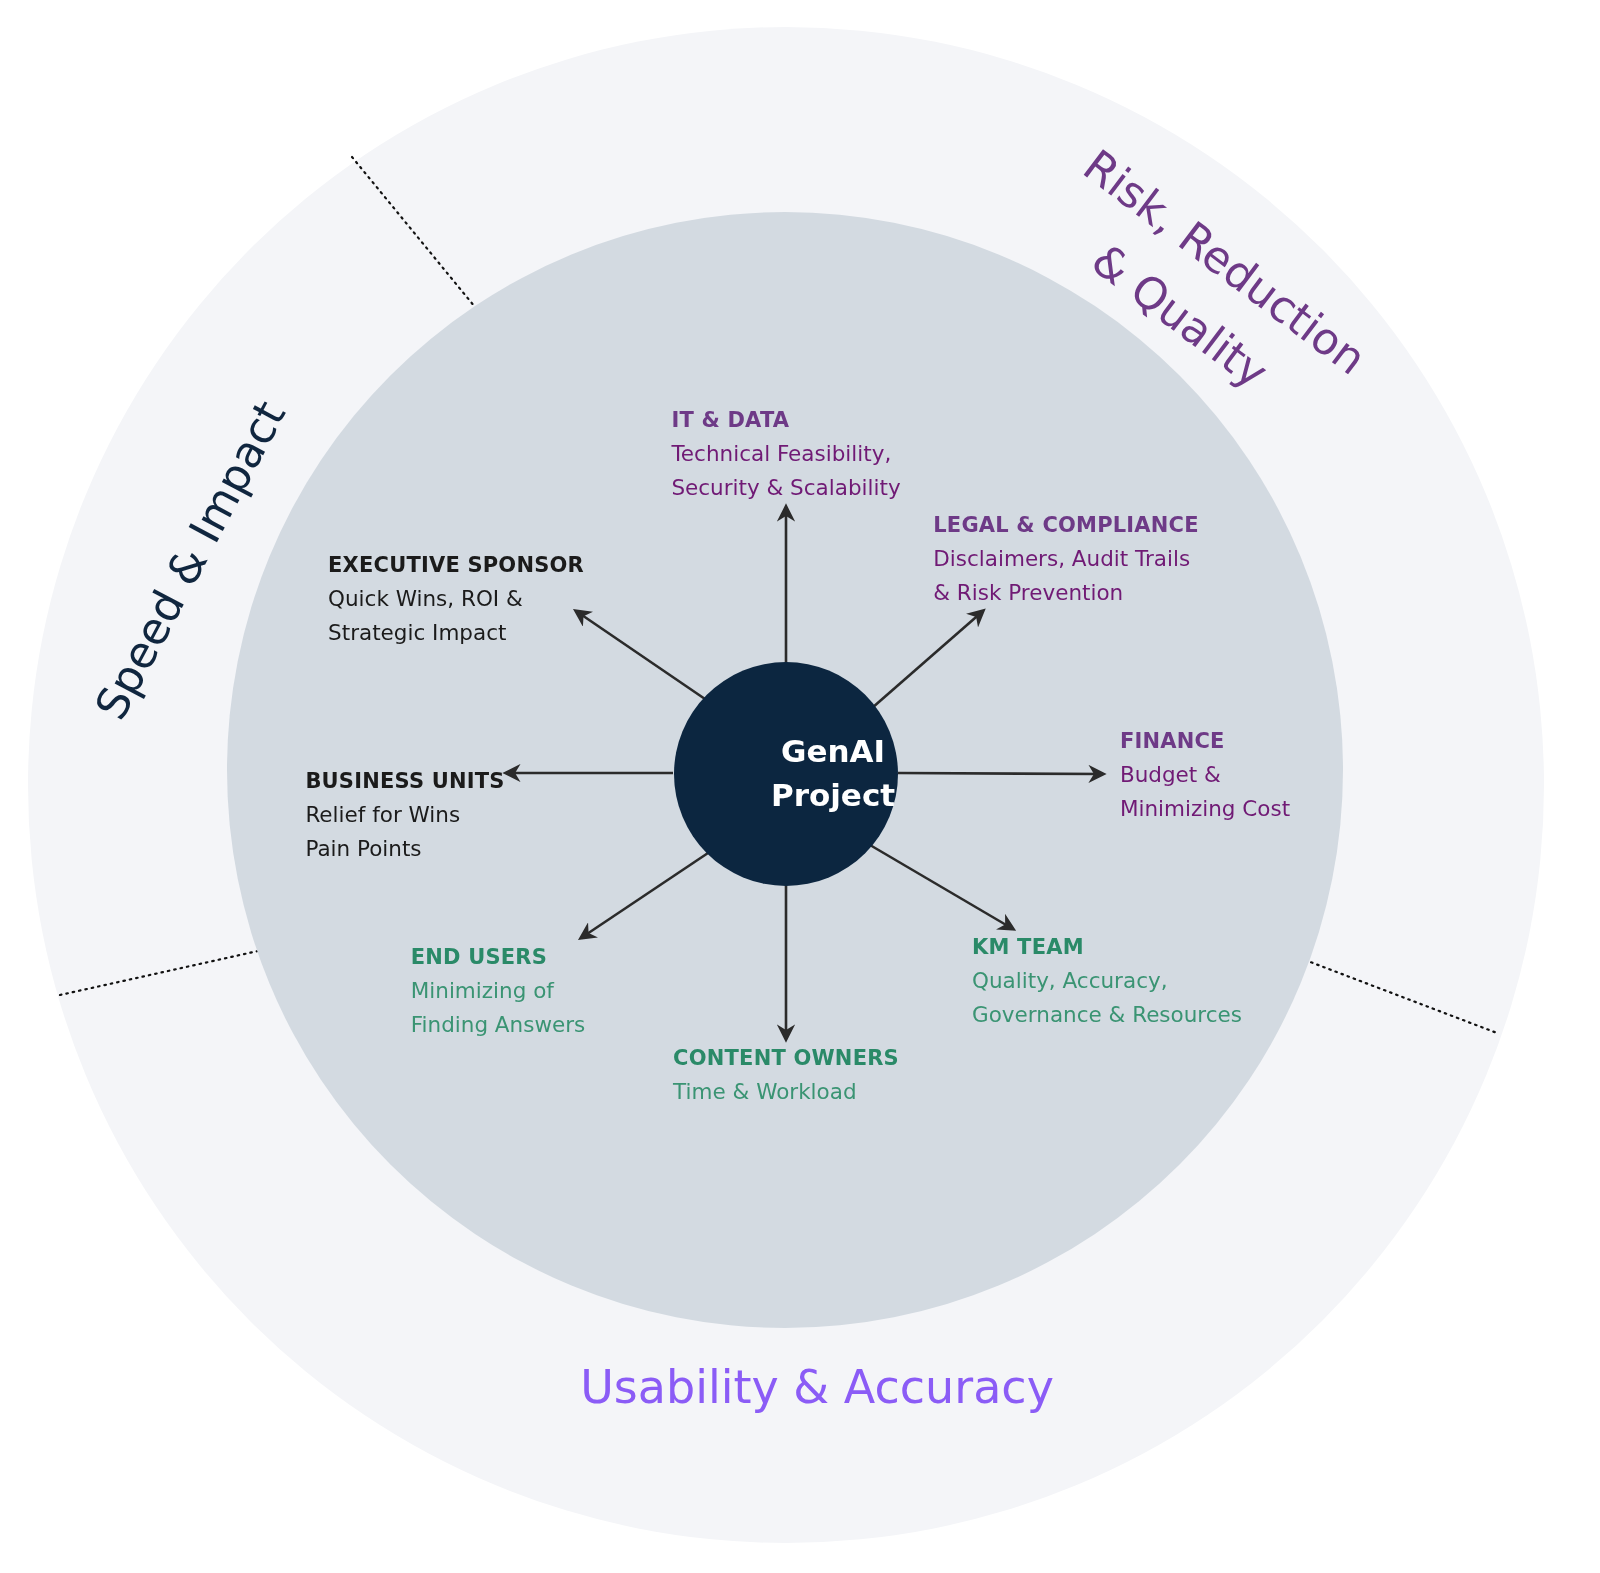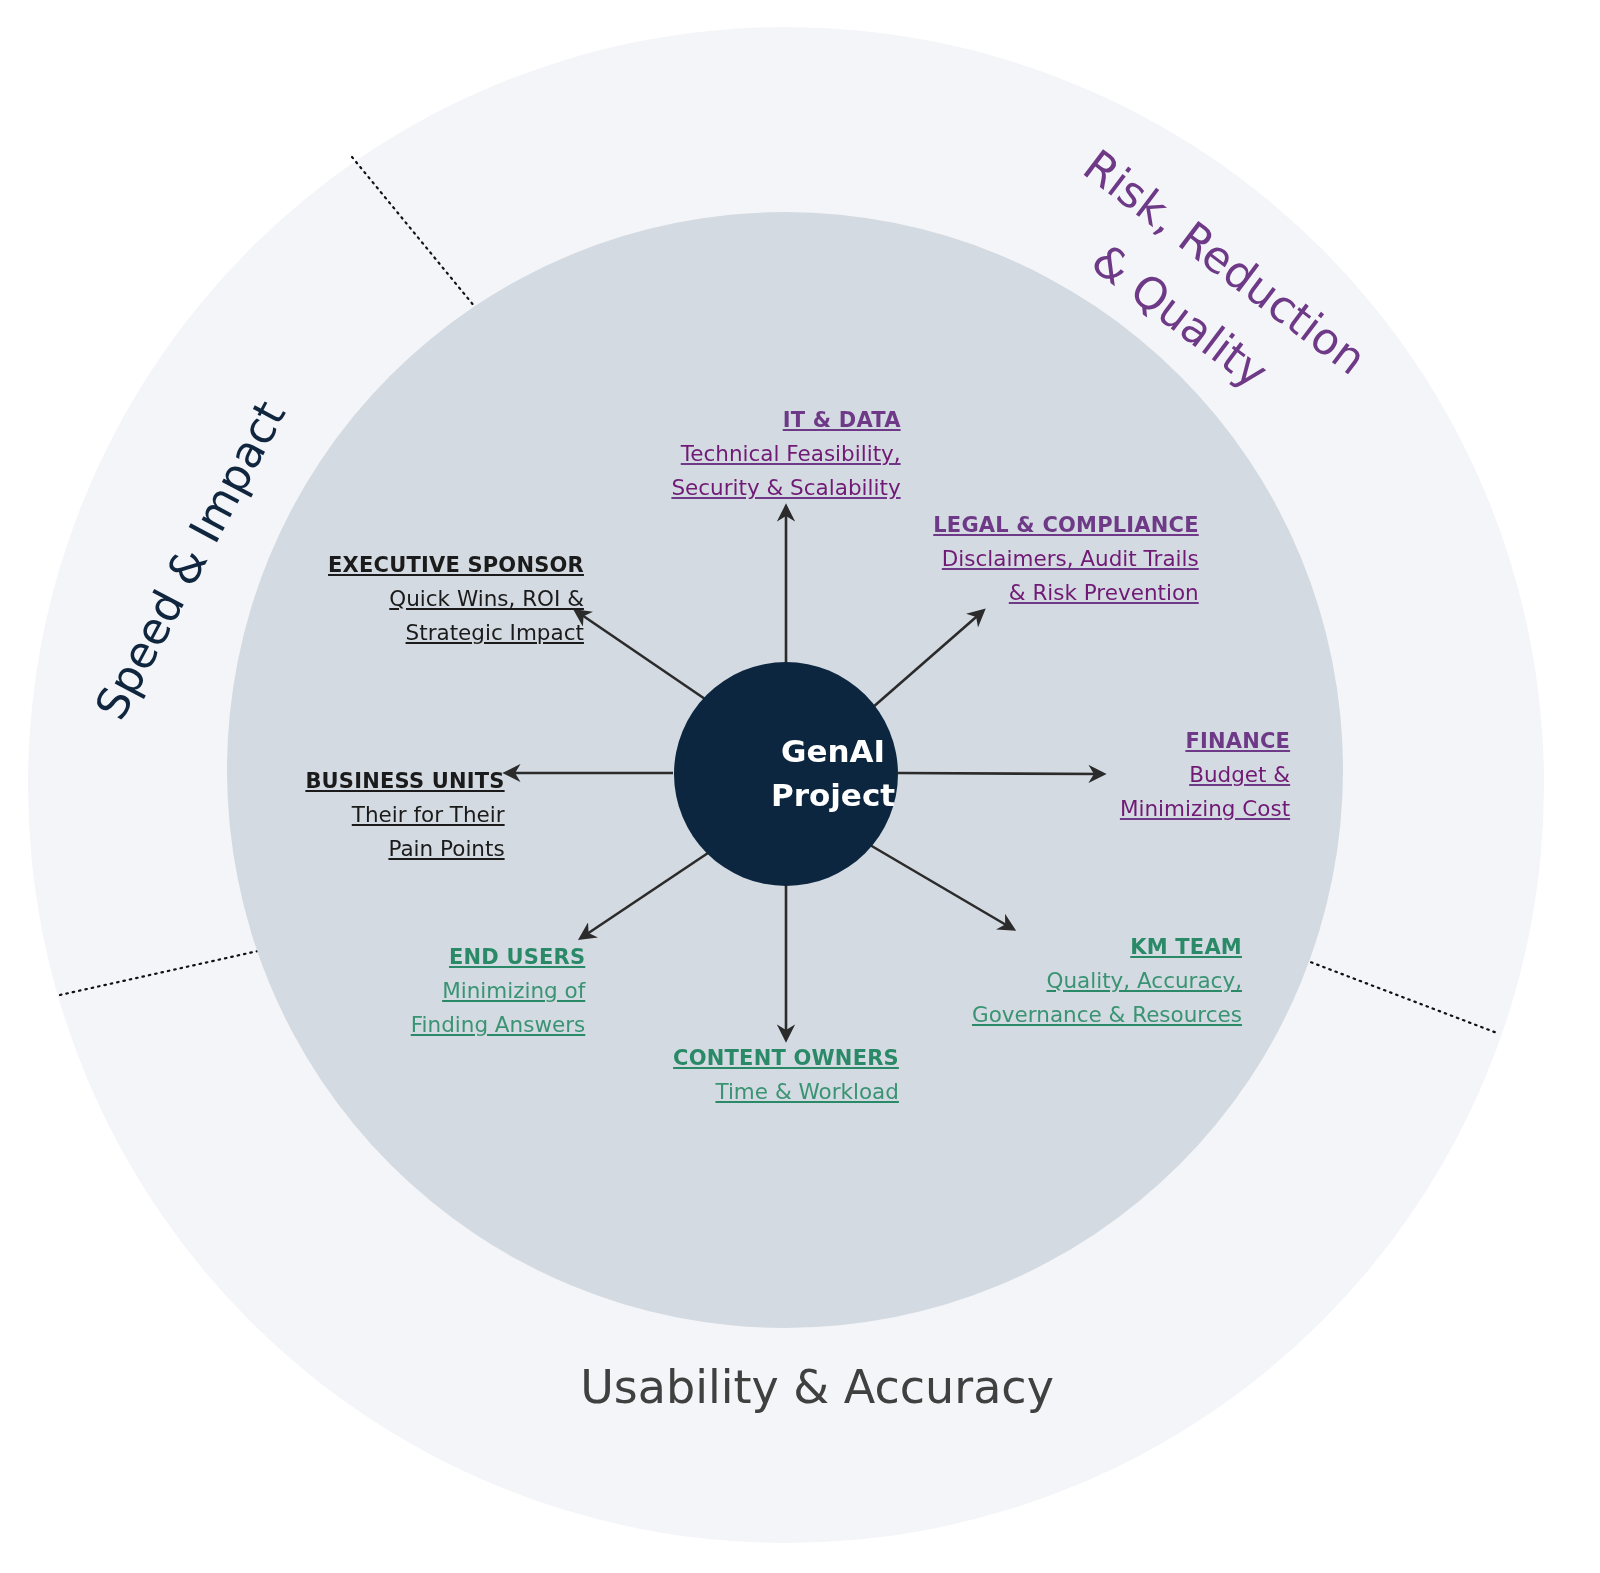--- a/index.html
+++ b/index.html
@@ -1,33 +1,33 @@
 <!DOCTYPE html>
 <html><head>
 <meta charset="utf-8">
 <style>
   html, body { margin: 0; padding: 0; background: #ffffff; }
   body { width: 1600px; height: 1573px; position: relative; overflow: hidden;
          font-family: "DejaVu Sans", "Liberation Sans", sans-serif; }
   #diagram { position: absolute; left: 0; top: 0; }
-  .lbl { position: absolute; text-align: right; transform: translateX(-50%); white-space: nowrap; text-decoration: underline; }
+  .lbl { position: absolute; text-align: left; transform: translateX(-50%); white-space: nowrap; }
   .lbl .t { font-weight: bold; font-size: 21px; line-height: 34px; letter-spacing: 0.2px; }
   .lbl .d { font-size: 21.5px; line-height: 34px; }
   .dark { color: #1b1b1b; margin-top: 40px; }
   .purple { color: #6e3a87; }
   .purple .d { color: #701a75; }
   .green { color: #2a8a68; }
   .green .d { color: #3a9473; }
   .center-text { position: absolute; left: 786px; top: 773px; transform: translate(-50%, -50%);
                  color: #ffffff; font-weight: bold; font-size: 31px; line-height: 44px; text-align: center; margin-left: 47px; }
   .zone { position: absolute; white-space: nowrap; font-size: 44px; }
   .zone-speed { left: 190px; top: 560px; color: #10263f; transform: translate(-50%, -50%) rotate(-62deg); }
   .zone-risk-1 { left: 1225px; top: 262px; color: #6e3a87; transform: translate(-50%, -50%) rotate(37deg); }
   .zone-risk-2 { left: 1180px; top: 316px; color: #6e3a87; transform: translate(-50%, -50%) rotate(37deg); }
-  .zone-usability { left: 817px; top: 1387px; color: #404040; font-size: 46px; transform: translate(-50%, -50%); }
+  .zone-usability { left: 817px; top: 1387px; color: #8b5cf6; font-size: 46px; transform: translate(-50%, -50%); }
 </style>
 </head>
 <body>
 
 <svg id="diagram" width="1600" height="1573" viewBox="0 0 1600 1573">
   <defs>
     <marker id="arrowhead" viewBox="0 0 10 10" refX="8" refY="5" markerWidth="7" markerHeight="7" orient="auto-start-reverse">
       <path d="M0,0 L10,5 L0,10 L3,5 z" fill="#2b2b2b"></path>
     </marker>
   </defs>
@@ -91,21 +91,21 @@
 </div>
 
 <div class="lbl green" style="left:498px; top:940px;">
   <div class="t">END USERS</div>
   <div class="d">Minimizing of</div>
   <div class="d">Finding Answers</div>
 </div>
 
 <div class="lbl dark" style="left:405px; top:724px;">
   <div class="t">BUSINESS UNITS</div>
-  <div class="d">Their for Their</div>
+  <div class="d">Relief for Wins</div>
   <div class="d">Pain Points</div>
 </div>
 
 <div class="lbl dark" style="left:456px; top:508px;">
   <div class="t">EXECUTIVE SPONSOR</div>
   <div class="d">Quick Wins, ROI &amp;</div>
   <div class="d">Strategic Impact</div>
 </div>
 
 </body></html>

